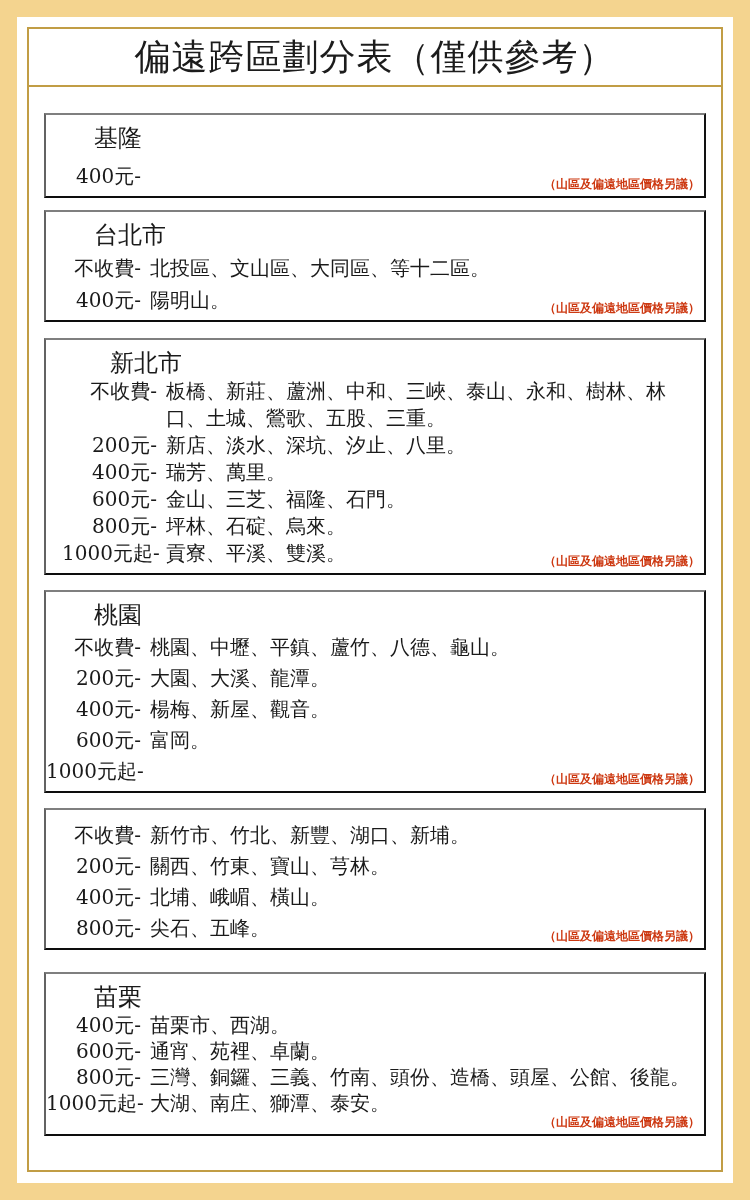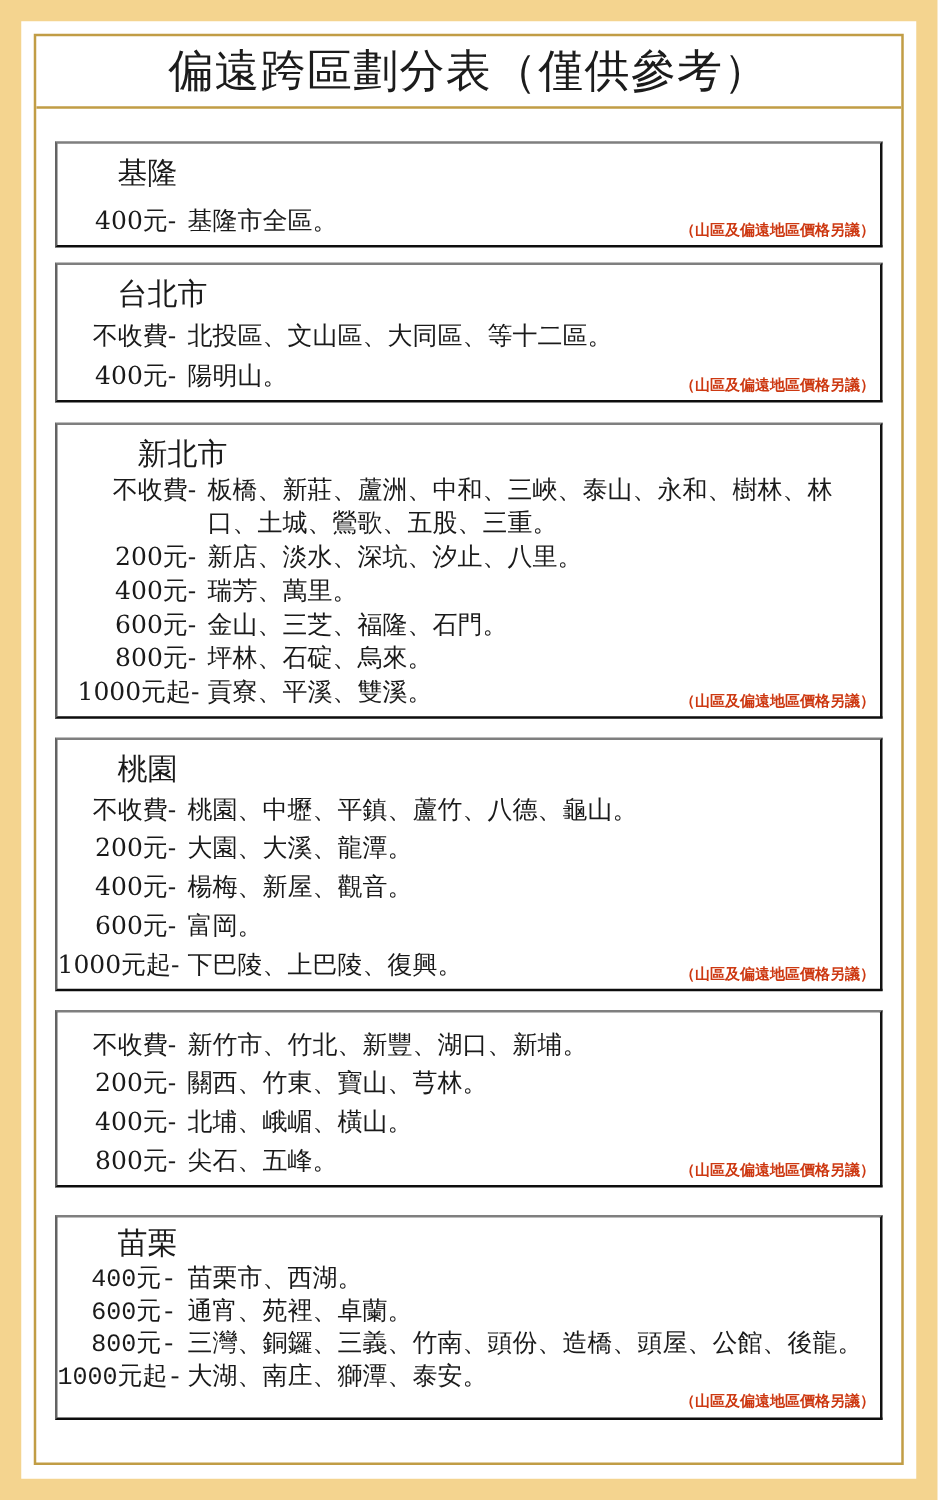--- a/index.html
+++ b/index.html
@@ -78,37 +78,36 @@
   
   .region:nth-child(1) { margin-bottom: 12px; }
   .region:nth-child(1) .fee-row { margin-top: 10px; }
   .region:nth-child(2) { margin-bottom: 16px; }
   .region:nth-child(3) { margin-bottom: 15px; padding-left: 16px; }
   .region:nth-child(3) .fee-row { margin-top: 0; }
   .region:nth-child(4) { margin-bottom: 15px; }
   .region:nth-child(4) .fee-row { margin-top: 4px; }
   .region:nth-child(5) { margin-bottom: 22px; }
   .region:nth-child(5) .fee-row { margin-top: 4px; }
-  .region:nth-child(6) { padding-bottom: 18px; font-family: Liberation Mono, monospace; }
+  .region:nth-child(6) { padding-bottom: 18px; }
   .region:nth-child(6) .fee-row { margin-top: 0; line-height: 26px; }
 </style>
 </head>
 <body>
 
 <div class="page">
   <div class="frame">
     <div class="title-bar">
       <h1>偏遠跨區劃分表（僅供參考）</h1>
     </div>
     <div class="sections" id="sections">
         <section class="region">
           <h2 class="region-name">基隆</h2>
           <div class="fee-row">
             <span class="fee-label">400元-</span>
-            <span class="fee-areas">基隆市全區。</span>
           </div>
           <div class="remote-note">（山區及偏遠地區價格另議）</div>
         </section>
         <section class="region">
           <h2 class="region-name">台北市</h2>
           <div class="fee-row">
             <span class="fee-label">不收費-</span>
             <span class="fee-areas">北投區、文山區、大同區、等十二區。</span>
           </div>
           <div class="fee-row">
@@ -158,21 +157,20 @@
           <div class="fee-row">
             <span class="fee-label">400元-</span>
             <span class="fee-areas">楊梅、新屋、觀音。</span>
           </div>
           <div class="fee-row">
             <span class="fee-label">600元-</span>
             <span class="fee-areas">富岡。</span>
           </div>
           <div class="fee-row">
             <span class="fee-label">1000元起-</span>
-            <span class="fee-areas">下巴陵、上巴陵、復興。</span>
           </div>
           <div class="remote-note">（山區及偏遠地區價格另議）</div>
         </section>
         <section class="region">
           <div class="fee-row">
             <span class="fee-label">不收費-</span>
             <span class="fee-areas">新竹市、竹北、新豐、湖口、新埔。</span>
           </div>
           <div class="fee-row">
             <span class="fee-label">200元-</span>

